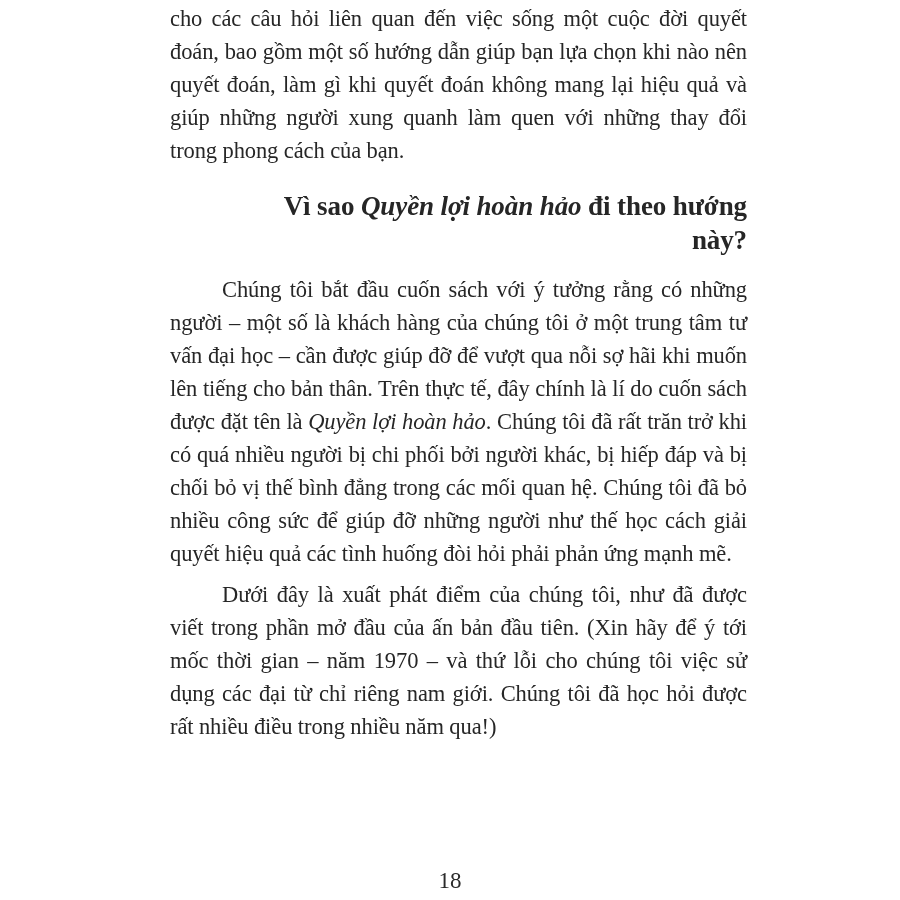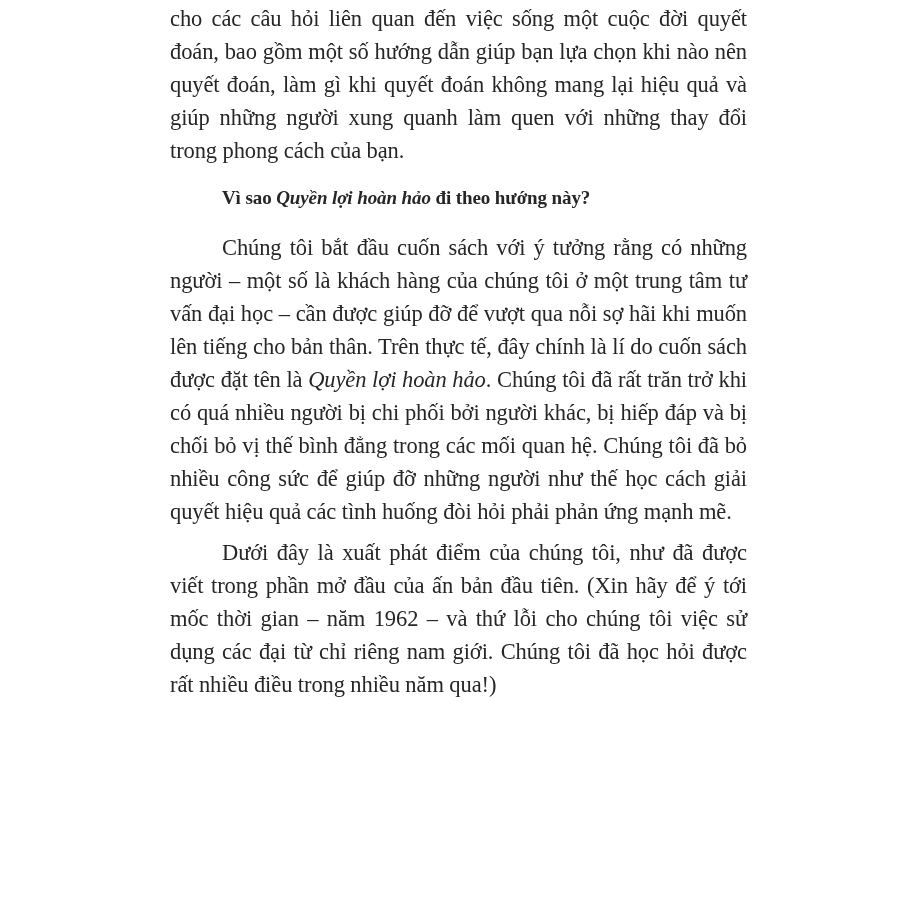--- a/index.html
+++ b/index.html
@@ -27,26 +27,26 @@
     font-size: 22.5px;
     line-height: 33px;
     text-align: justify;
     text-indent: 52px;
     letter-spacing: -0.1px;
   }
   .text-block p.no-indent {
     text-indent: 0;
   }
   .text-block h2.heading {
-    margin: 14px 0 16px 0;
-    font-size: 19px;
+    margin: 22px 0 16px 0;
+    font-size: 27px;
     line-height: 34px;
     font-weight: bold;
     text-indent: 52px;
-    text-align: left;
+    text-align: right;
     letter-spacing: -0.1px;
   }
   .text-block h2.heading em {
     font-style: italic;
     font-weight: bold;
   }
   .text-block p em {
     font-style: italic;
   }
   .page-number {
@@ -66,17 +66,18 @@
 <div class="book-page">
   <div class="text-block">
 
     <p class="no-indent">cho các câu hỏi liên quan đến việc sống một cuộc đời quyết đoán, bao gồm một số hướng dẫn giúp bạn lựa chọn khi nào nên quyết đoán, làm gì khi quyết đoán không mang lại hiệu quả và giúp những người xung quanh làm quen với những thay đổi trong phong cách của bạn.</p>
 
 
     <h2 class="heading"><span>Vì sao </span><em>Quyền lợi hoàn hảo</em><span> đi theo hướng này?</span></h2>
 
     <p><span>Chúng tôi bắt đầu cuốn sách với ý tưởng rằng có những người – một số là khách hàng của chúng tôi ở một trung tâm tư vấn đại học – cần được giúp đỡ để vượt qua nỗi sợ hãi khi muốn lên tiếng cho bản thân. Trên thực tế, đây chính là lí do cuốn sách được đặt tên là </span><em>Quyền lợi hoàn hảo</em><span>. Chúng tôi đã rất trăn trở khi có quá nhiều người bị chi phối bởi người khác, bị hiếp đáp và bị chối bỏ vị thế bình đẳng trong các mối quan hệ. Chúng tôi đã bỏ nhiều công sức để giúp đỡ những người như thế học cách giải quyết hiệu quả các tình huống đòi hỏi phải phản ứng mạnh mẽ.</span></p>
 
-    <p>Dưới đây là xuất phát điểm của chúng tôi, như đã được viết trong phần mở đầu của ấn bản đầu tiên. (Xin hãy để ý tới mốc thời gian – năm 1962 – và thứ lỗi cho chúng tôi việc sử dụng các đại từ chỉ riêng nam giới. Chúng tôi đã học hỏi được rất nhiều điều trong nhiều năm qua!)</p>
+    <p>Dưới đây là xuất phát điểm của chúng tôi, như đã được viết trong phần mở đầu của ấn bản đầu tiên. (Xin hãy để ý tới mốc thời gian – năm 1970 – và thứ lỗi cho chúng tôi việc sử dụng các đại từ chỉ riêng nam giới. Chúng tôi đã học hỏi được rất nhiều điều trong nhiều năm qua!)</p>
 
   </div>
 
+  <div class="page-number">18</div>
 </div>
 
 </body></html>

